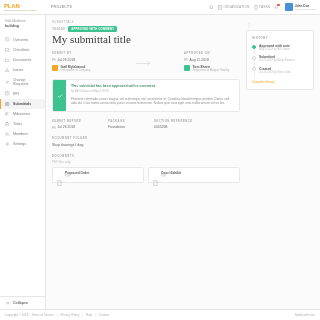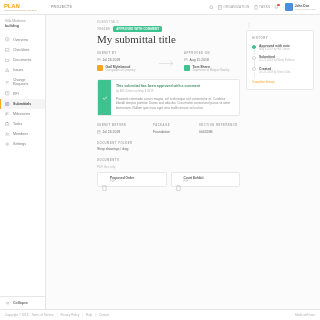--- a/index.html
+++ b/index.html
@@ -78,21 +78,21 @@
     font-size: 3.6px; color: #6b6b6b; font-weight: bold;
   }
 
   
   .main {
     flex: 1 1 auto; min-width: 0;
     background: #fbfbfb;
     display: flex; flex-direction: column;
     overflow: hidden;
   }
-  .main-inner { flex: 1 1 auto; display: flex; padding: 5px 6px 0 6px; gap: 6px; min-height: 0; margin-left: 45px; }
+  .main-inner { flex: 1 1 auto; display: flex; padding: 5px 6px 0 6px; gap: 6px; min-height: 0; }
   .content-col { flex: 1 1 auto; min-width: 0; }
   .side-col { width: 68px; flex: 0 0 68px; }
 
   .crumb { font-size: 2.9px; color: #b0b0b0; letter-spacing: 0.4px; margin-bottom: 2px; }
   .idrow { display: flex; align-items: center; gap: 3px; margin-bottom: 1px; }
   .subid { font-size: 3.6px; color: #9b9b9b; letter-spacing: 0.2px; }
   .pill {
     background: #3ec28f; color: #fff; font-size: 2.8px; font-weight: bold;
     padding: 1px 3px; border-radius: 1.5px; letter-spacing: 0.2px; white-space: nowrap;
   }

